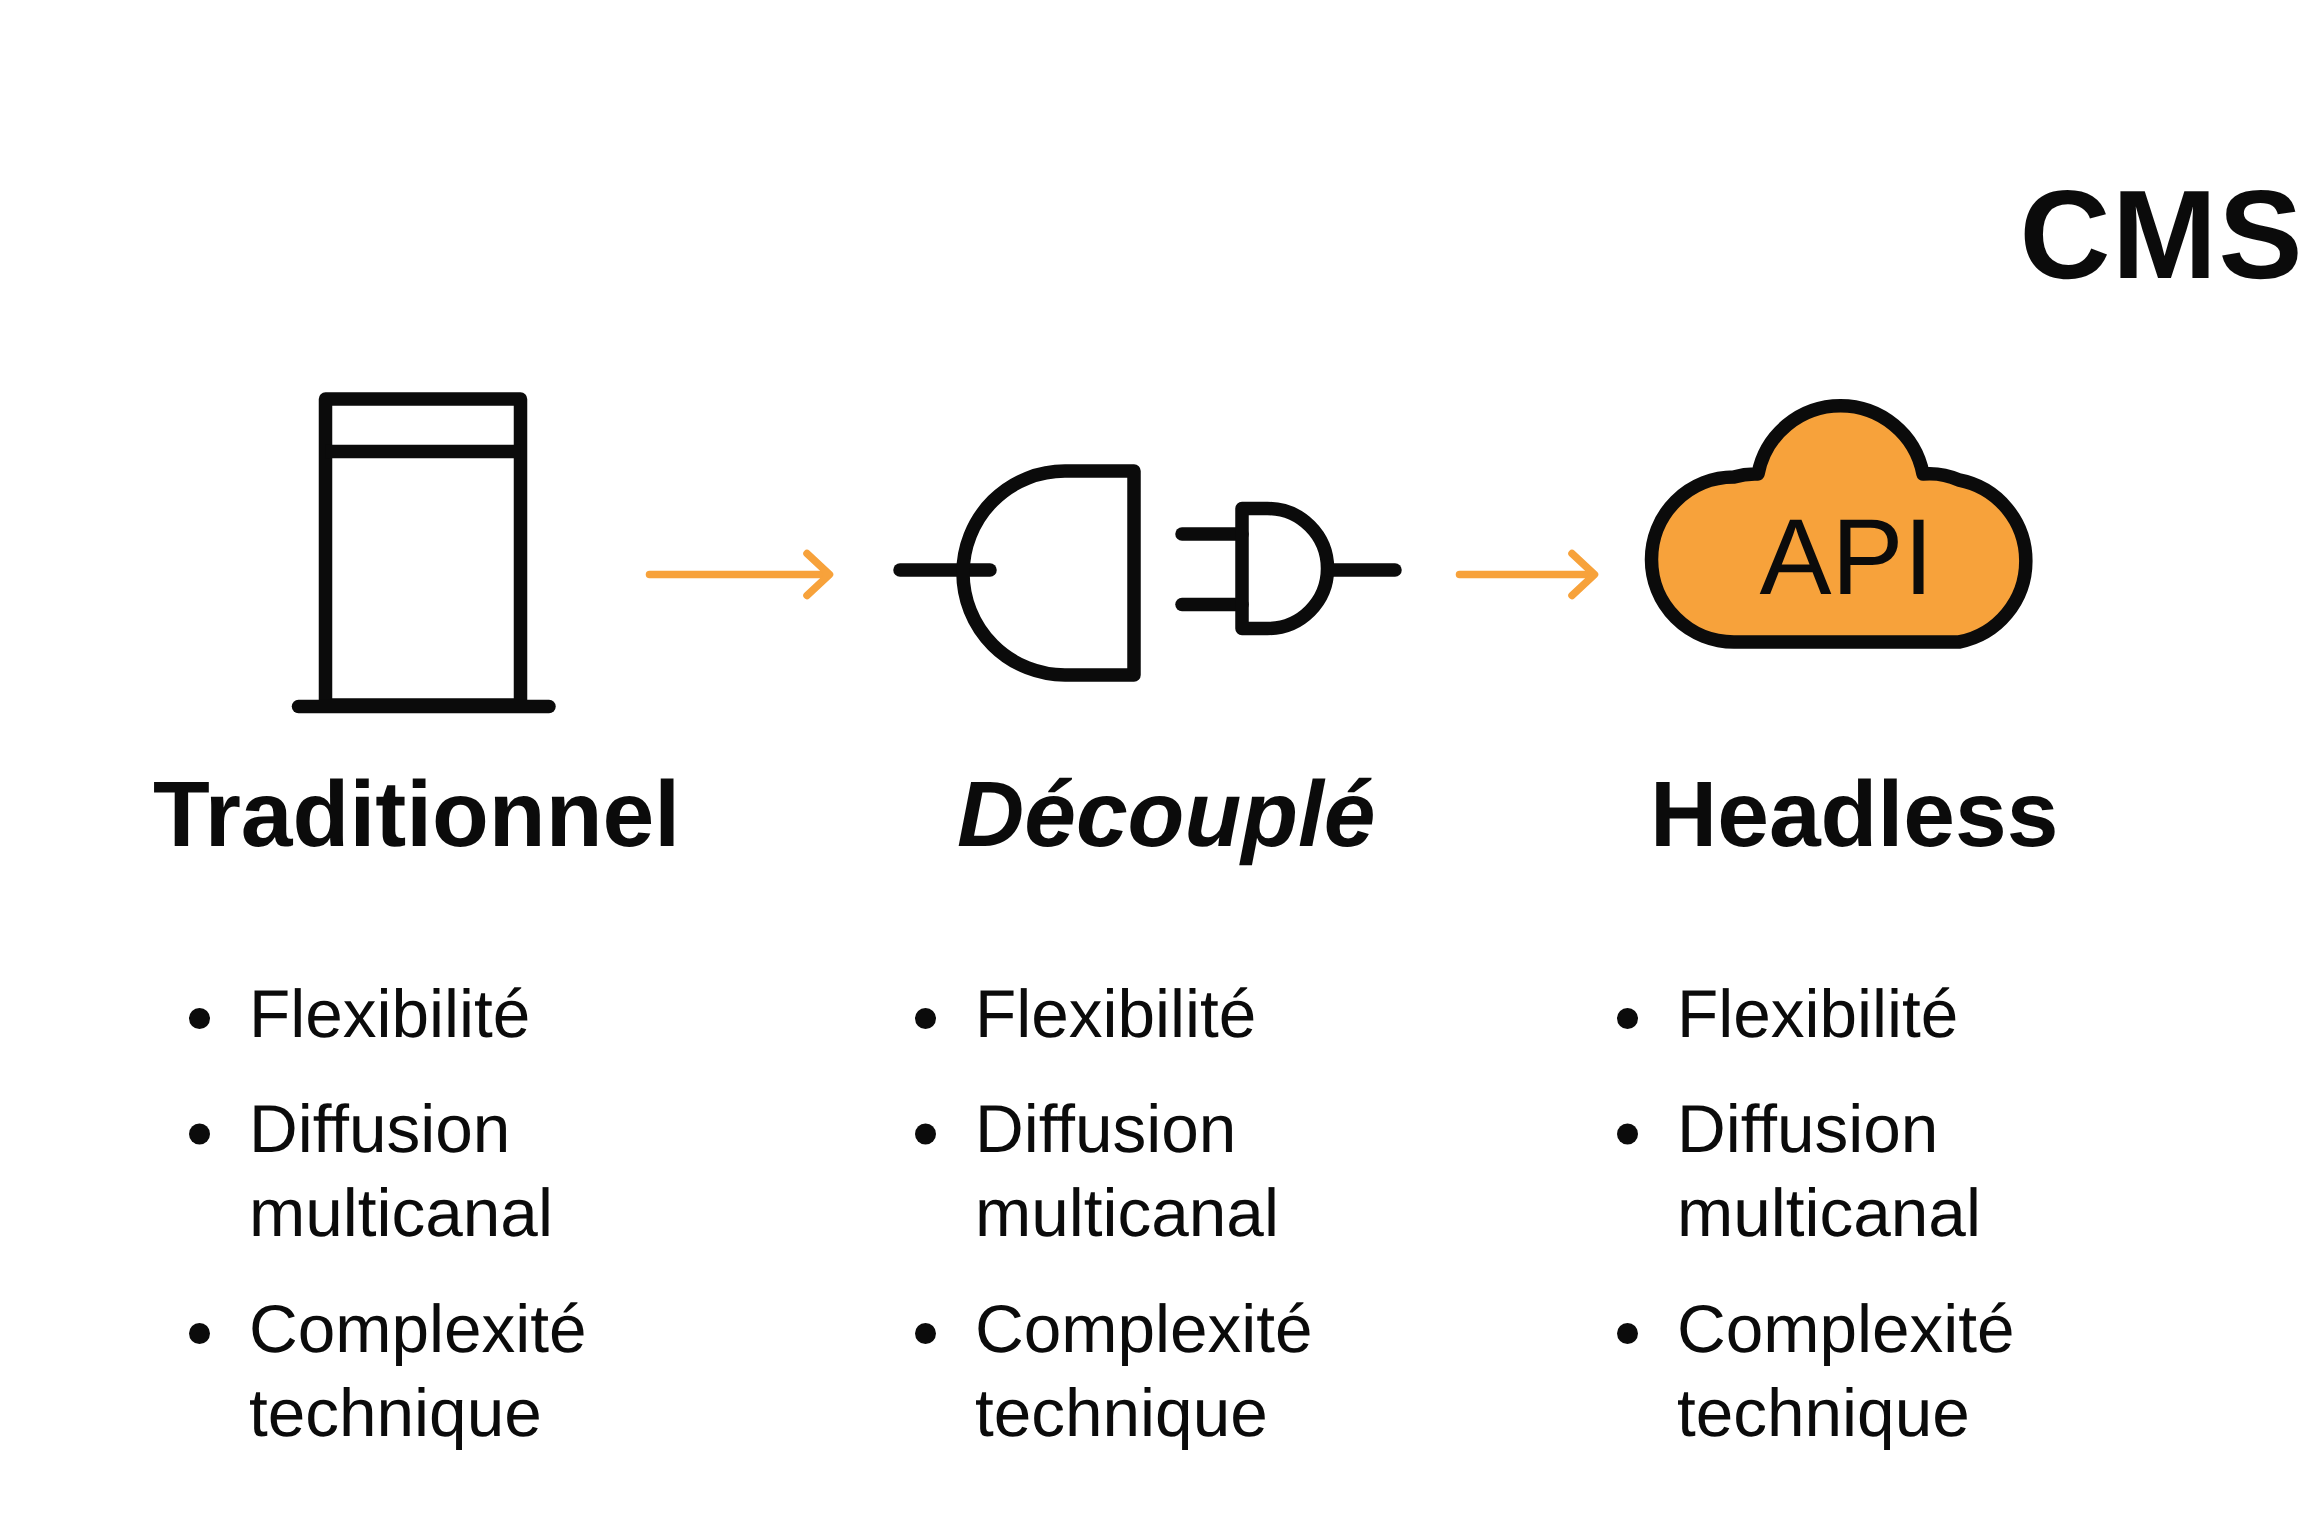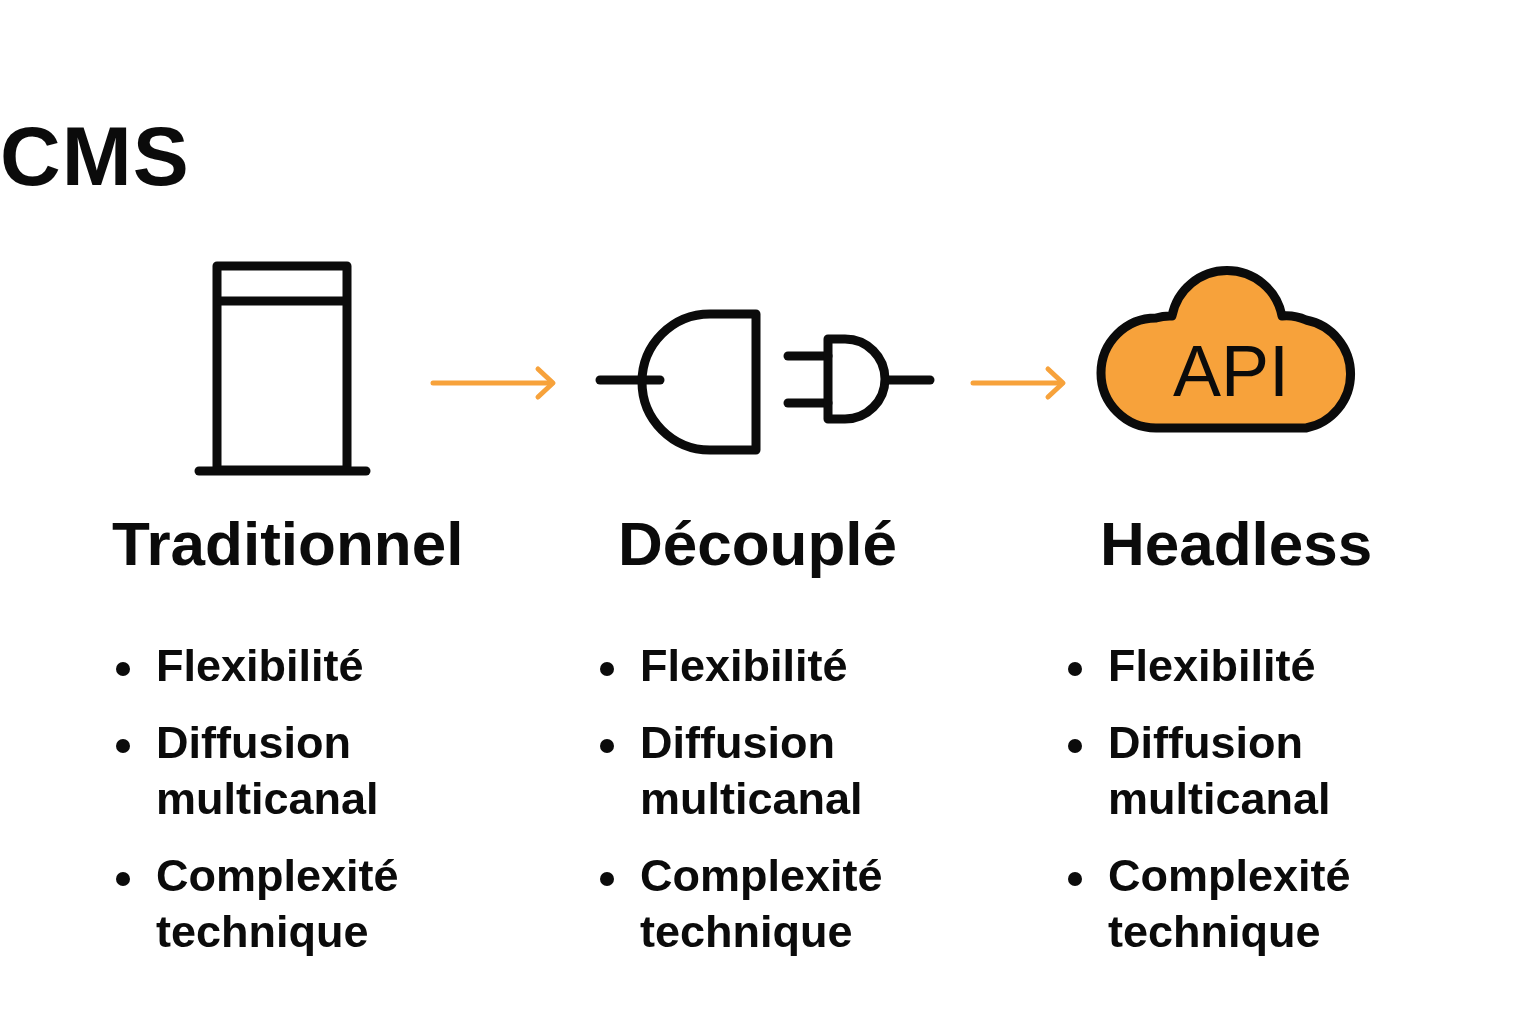--- a/index.html
+++ b/index.html
@@ -1,22 +1,22 @@
 <!DOCTYPE html>
 <html><head>
 <meta charset="utf-8">
 <style>
   html, body { margin:0; padding:0; background:#ffffff; }
   body { width:1536px; height:1024px; position:relative; overflow:hidden;
          font-family:"Liberation Sans", "DejaVu Sans", sans-serif; color:#0b0b0b; }
-  .title { position:absolute; top:108px; left:0; width:1536px; text-align:left;
+  .title { position:absolute; top:108px; left:0; width:1536px; text-align:right;
            font-size:84px; font-weight:700; letter-spacing:1px; }
   .icon { position:absolute; }
   .heading { position:absolute; top:508px; font-size:62px; font-weight:700; white-space:nowrap; }
-  .list { position:absolute; top:634px; margin:4px; padding:0; list-style:none;font-weight:bold; }
+  .list { position:absolute; top:634px; margin:14px; padding:0; list-style:none; }
   .list li { position:relative; padding-left:40px; font-size:45px; line-height:56px; margin-bottom:21px; }
   .list li .bullet { position:absolute; left:0; top:24px; width:14px; height:14px; border-radius:50%; background:#0b0b0b; }
   .list li .txt { display:block; max-width:260px; }
 </style>
 </head>
 <body>
 
 <div class="title">CMS</div>
 
 <svg class="icon" style="left:190px;top:258px;" width="190" height="222" viewBox="0 0 190 222">
@@ -42,22 +42,22 @@
 <svg class="icon" style="left:968px;top:365px;" width="104" height="36" viewBox="0 0 104 36">
   <line x1="5" y1="18" x2="94" y2="18" stroke="#F7A23B" stroke-width="5" stroke-linecap="round"></line>
   <polyline points="80,4 95,18 80,32" fill="none" stroke="#F7A23B" stroke-width="5" stroke-linecap="round" stroke-linejoin="round"></polyline>
 </svg>
 
 <svg class="icon" style="left:1096px;top:258px;" width="270" height="180" viewBox="0 0 270 180">
   <path d="M 60 170 L 210 170 A 55 55 0 0 0 210 62 A 48 48 0 0 0 186 58 A 56 56 0 0 0 76 58 A 48 48 0 0 0 60 60 A 55 55 0 0 0 60 170 Z" fill="#F7A23B" stroke="#0b0b0b" stroke-width="9" stroke-linejoin="round"></path>
   <text x="135" y="138" text-anchor="middle" font-family="Liberation Sans, sans-serif" font-size="72" fill="#0b0b0b">API</text>
 </svg>
 
-<div class="heading" style="left:112px;">Traditionnel</div>
-<div class="heading" style="left:618px;">Découplé</div>
+<div class="heading" style="left:102px;">Traditionnel</div>
+<div class="heading" style="left:638px;font-style:italic;">Découplé</div>
 <div class="heading" style="left:1100px;">Headless</div>
 
 <ul class="list" style="left:112px;">
   <li>
       <span class="bullet"></span>
       <span class="txt">Flexibilité</span>
     </li>
   <li>
       <span class="bullet"></span>
       <span class="txt">Diffusion multicanal</span>

